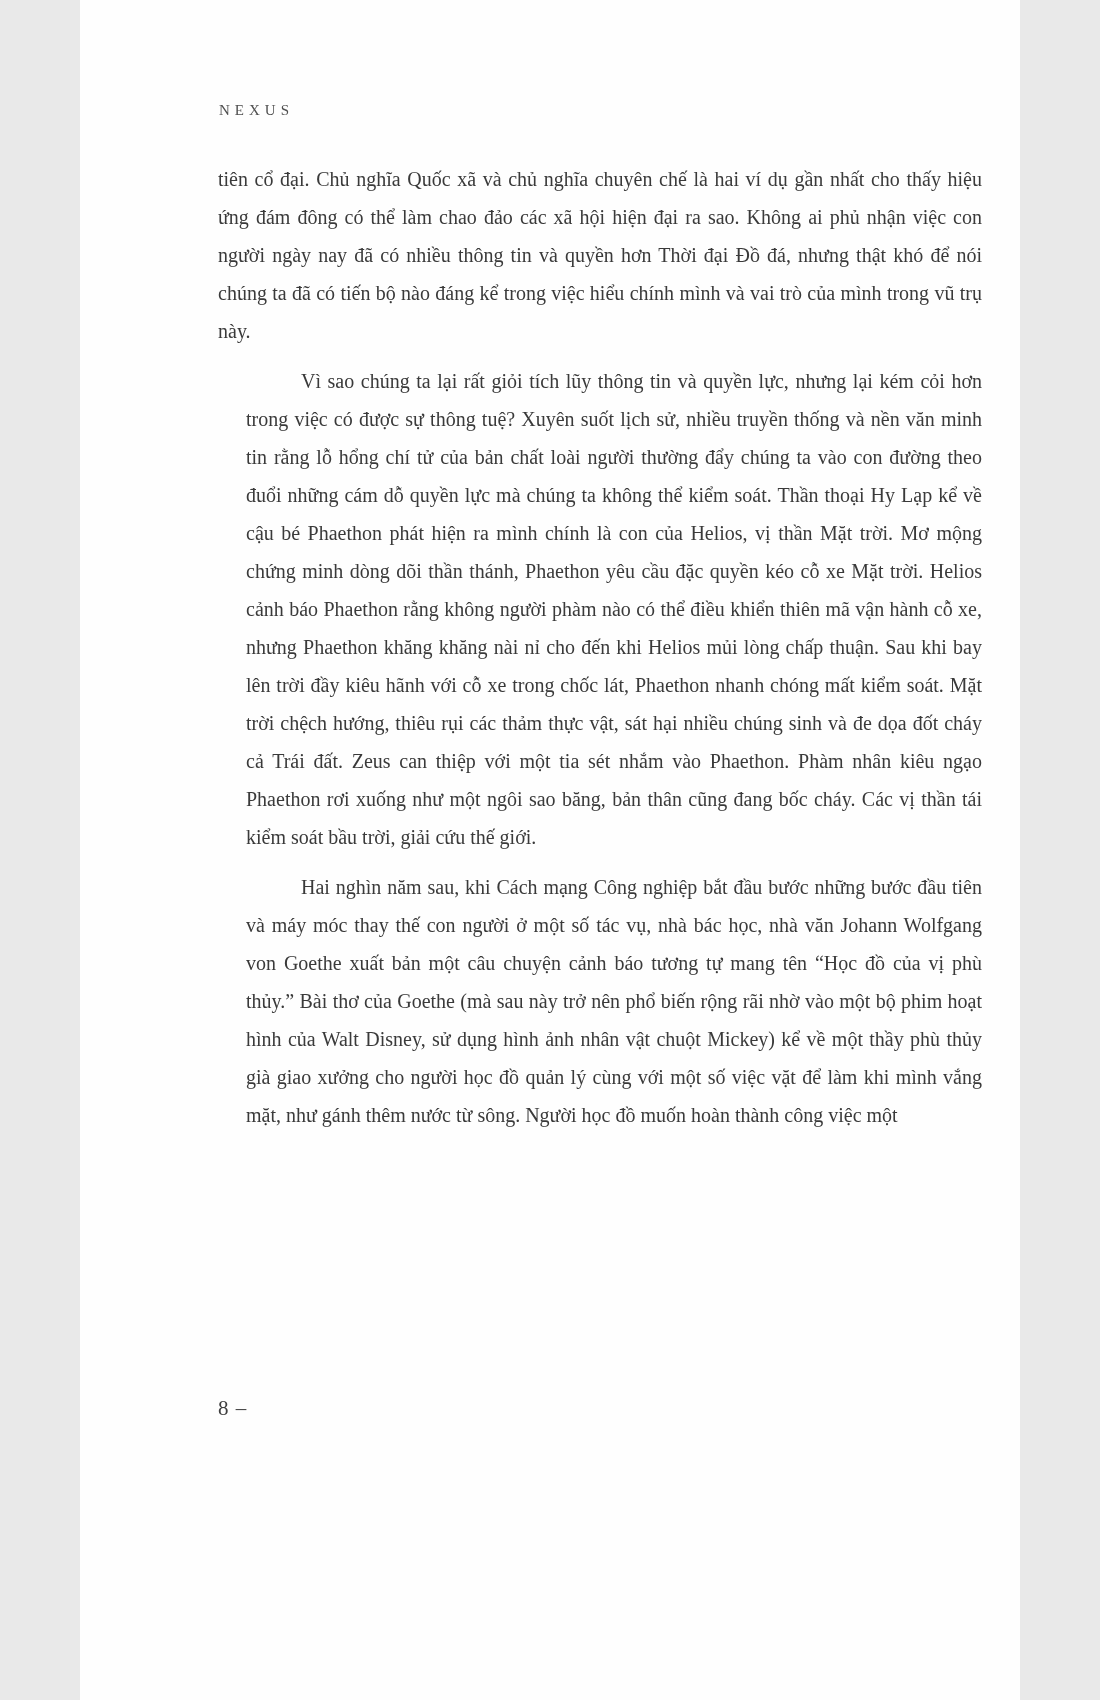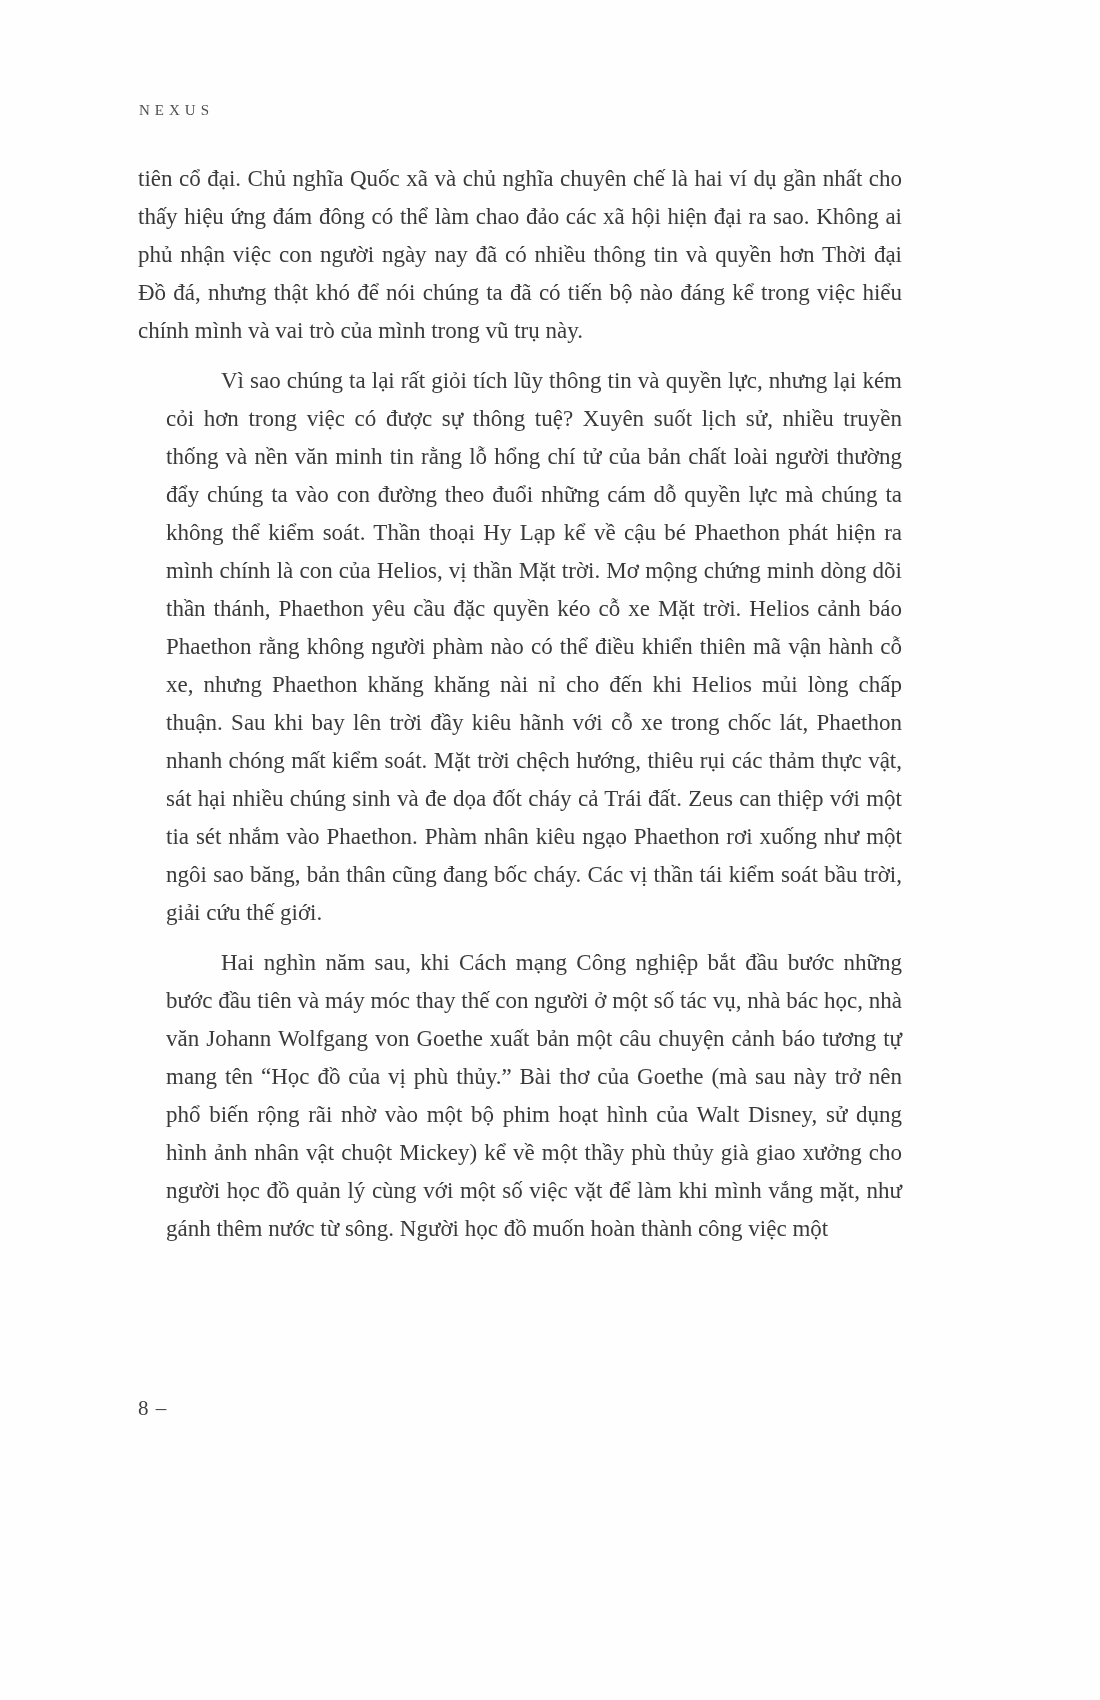--- a/index.html
+++ b/index.html
@@ -2,21 +2,21 @@
 <html><head>
 <meta charset="utf-8">
 <style>
   html, body {
     margin: 0;
     padding: 0;
     background: #e9e9e9;
   }
   .page {
     position: relative;
-    width: 1100px;
+    width: 940px;
     height: 1700px;
     margin: 0 auto;
     background: #fefefe;
     font-family: "Liberation Serif", "DejaVu Serif", serif;
     color: #343434;
     overflow: hidden;
   }
   .running-header {
     position: absolute;
     top: 102px;
@@ -25,21 +25,21 @@
     letter-spacing: 5px;
     color: #4f4f4f;
     font-family: "Liberation Serif", serif;
   }
   .content {
     position: absolute;
     top: 160px;
     left: 138px;
     width: 764px;
     text-align: justify;
-    font-size: 23px;
+    font-size: 20px;
     line-height: 38px;
     color: #3a3a3a;
   }
   .content p {
     margin: 0 0 12px 0;
   }
   .content p.indent {
     text-indent: 55px;
     margin-left: 28px;
   }

